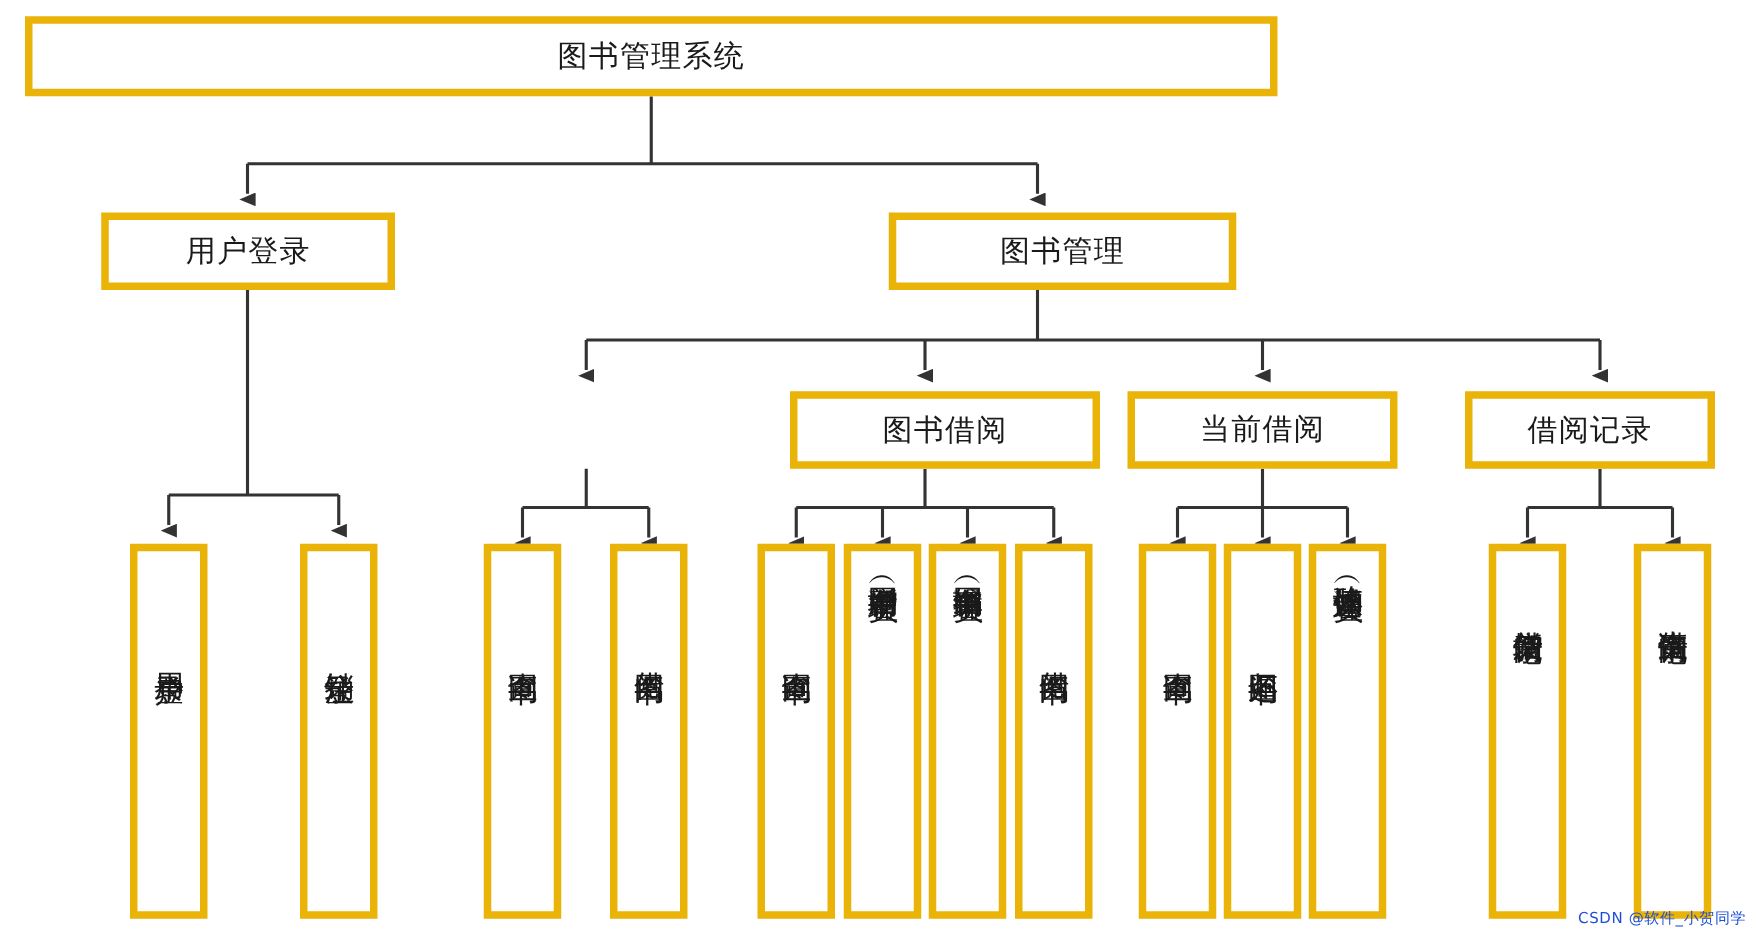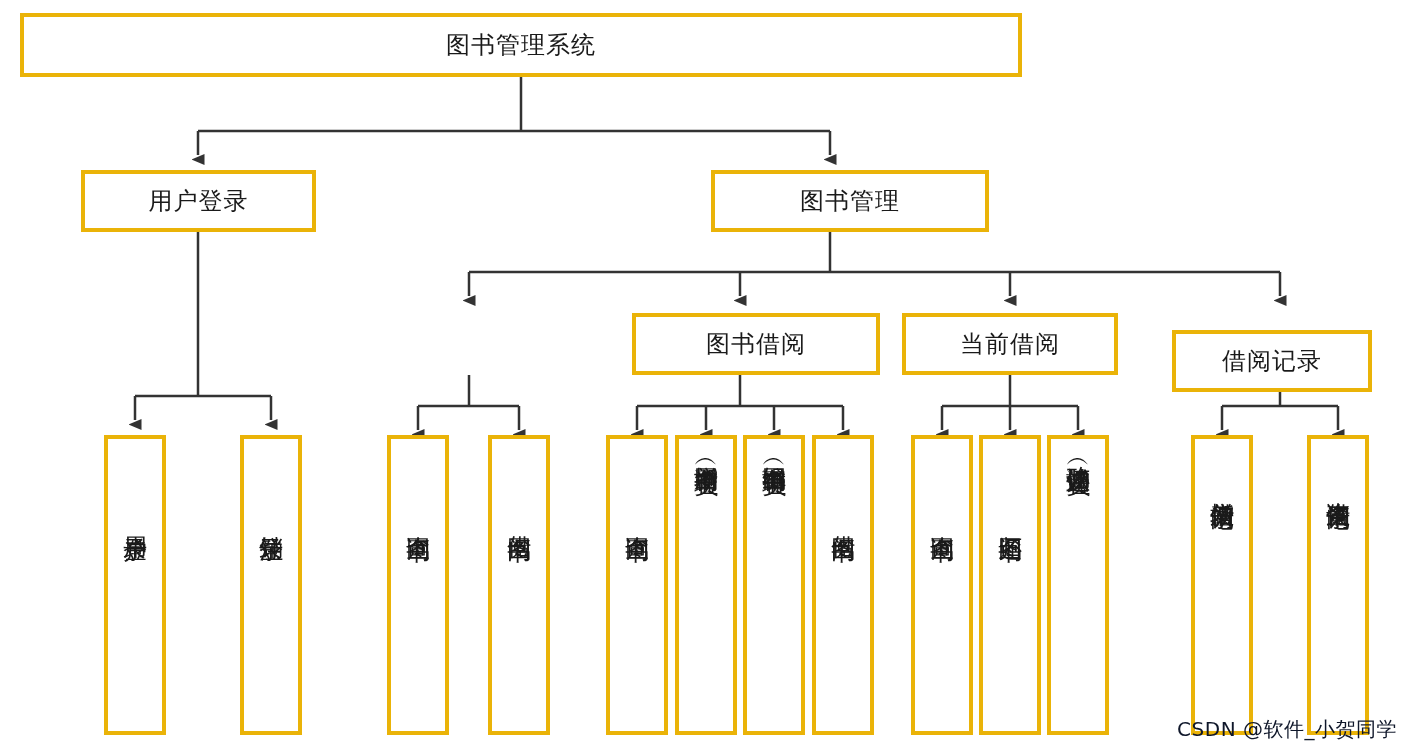--- a/index.html
+++ b/index.html
@@ -23,21 +23,21 @@
     left: 0;
     top: 0;
     width: 1405px;
     height: 747px;
     pointer-events: none;
   }
   .node {
     position: absolute;
     box-sizing: border-box;
     background: #ffffff;
-    border: 4px solid #eab308;
+    border: 6px solid #eab308;
     display: flex;
     align-items: center;
     justify-content: center;
     color: #1a1a1a;
   }
   .node-h .node-label {
     font-size: 24px;
     line-height: 1.1;
     letter-spacing: 1px;
     white-space: nowrap;
@@ -54,22 +54,22 @@
     writing-mode: vertical-rl;
     text-orientation: upright;
     -webkit-writing-mode: vertical-rl;
     white-space: nowrap;
     text-align: center;
   }
   #watermark {
     position: absolute;
     right: 8px;
     bottom: 4px;
-    font-size: 20px;
-    color: #0f172a;
+    font-size: 12px;
+    color: #1d4ed8;
     letter-spacing: 0.5px;
     white-space: nowrap;
     user-select: none;
   }
 </style>
 </head>
 <body>
 
 <div id="diagram-root">
 
@@ -137,21 +137,21 @@
 
 
   <div class="node node-h" style="left:632px; top:313px; width:248px; height:62px;">
     <span class="node-label">图书借阅</span>
   </div>
 
   <div class="node node-h" style="left:902px; top:313px; width:216px; height:62px;font-family:Liberation Serif, serif;">
     <span class="node-label">当前借阅</span>
   </div>
 
-  <div class="node node-h" style="left:1172px; top:330px; width:200px; height:62px;">
+  <div class="node node-h" style="left:1172px; top:313px; width:200px; height:62px;">
     <span class="node-label">借阅记录</span>
   </div>
 
   <div class="node node-v" style="left:104px; top:435px; width:62px; height:300px; padding-top:78px;">
     <span class="node-label">用户登录</span>
   </div>
 
   <div class="node node-v" style="left:240px; top:435px; width:62px; height:300px; padding-top:78px;">
     <span class="node-label">注销登录</span>
   </div>

